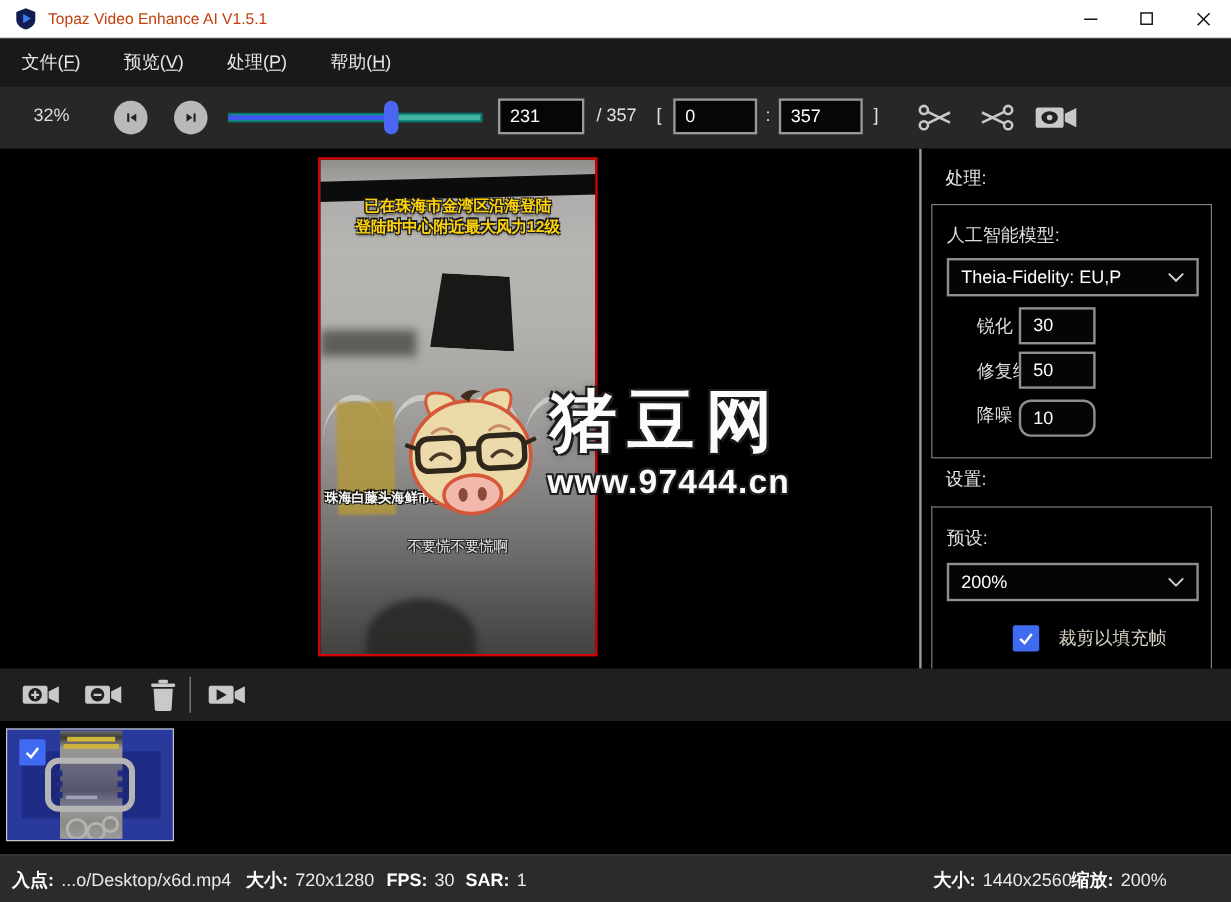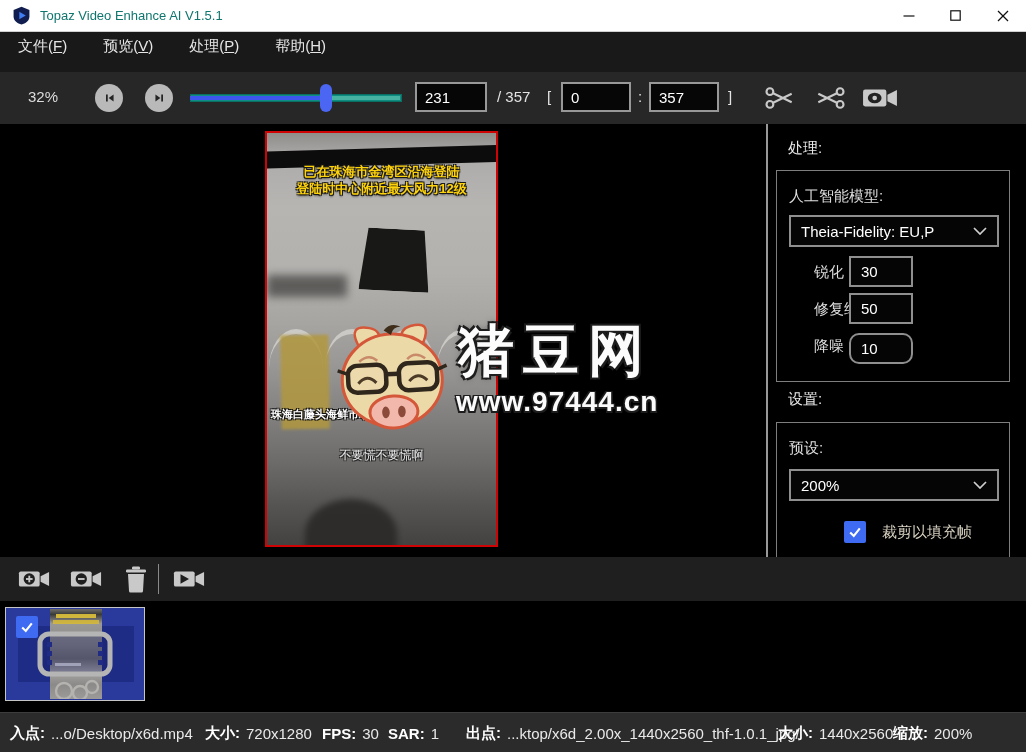--- a/index.html
+++ b/index.html
@@ -4,27 +4,27 @@
 <style>
   html,body{margin:0;padding:0;background:#555;}
   #app{position:relative;width:1026px;height:752px;background:#000;overflow:hidden;
        font-family:"Liberation Sans",sans-serif;-webkit-font-smoothing:antialiased;}
 
   
   .titlebar{position:absolute;top:0;left:0;right:0;height:32px;background:#ffffff;
             display:flex;align-items:center;padding-left:12px;box-sizing:border-box;
             border-bottom:1px solid #d0d0d0;}
   .app-icon{width:19px;height:19px;margin-right:9px;flex:0 0 auto;}
-  .title-text{font-size:13px;color:#0f766e;}
+  .title-text{font-size:13px;color:#c2410c;}
   .win-controls{margin-left:auto;display:flex;height:100%;}
   .win-btn{width:47px;height:100%;display:flex;align-items:center;justify-content:center;cursor:default;}
 
   
   .menubar{position:absolute;top:32px;left:0;right:0;height:40px;background:#191919;
-           display:flex;padding-left:8px;}
+           display:flex;align-items:center;padding-left:8px;}
   .menu-item{color:#e6e6e6;font-size:15px;padding:5px 10px;margin-right:16px;white-space:nowrap;}
   .menu-key{text-decoration:underline;}
 
   
   .toolbar{position:absolute;top:72px;left:0;right:0;height:52px;background:#272727;}
   .zoom-label{position:absolute;left:28px;top:16px;color:#dcdcdc;font-size:15px;}
   .circle-btn{position:absolute;top:12px;width:28px;height:28px;border-radius:50%;
               background:#b9b9b9;display:flex;align-items:center;justify-content:center;}
   .slider{position:absolute;left:190px;top:22px;width:212px;height:8px;background:#0e8d80;
           box-shadow:inset 0 0 0 1px #0a6f64;}
@@ -380,24 +380,20 @@
         <span>720x1280</span>
       </div>
     <div class="status-item" style="left:322px;">
         <b>FPS:</b>
         <span>30</span>
       </div>
     <div class="status-item" style="left:388px;">
         <b>SAR:</b>
         <span>1</span>
       </div>
-    <div class="status-item" style="left:466px;">
-        <b>出点:</b>
-        <span>...ktop/x6d_2.00x_1440x2560_thf-1.0.1_jpg/</span>
-      </div>
     <div class="status-item" style="left:778px;">
         <b>大小:</b>
         <span>1440x2560</span>
       </div>
     <div class="status-item" style="left:893px;">
         <b>缩放:</b>
         <span>200%</span>
       </div>
   </div>
 

